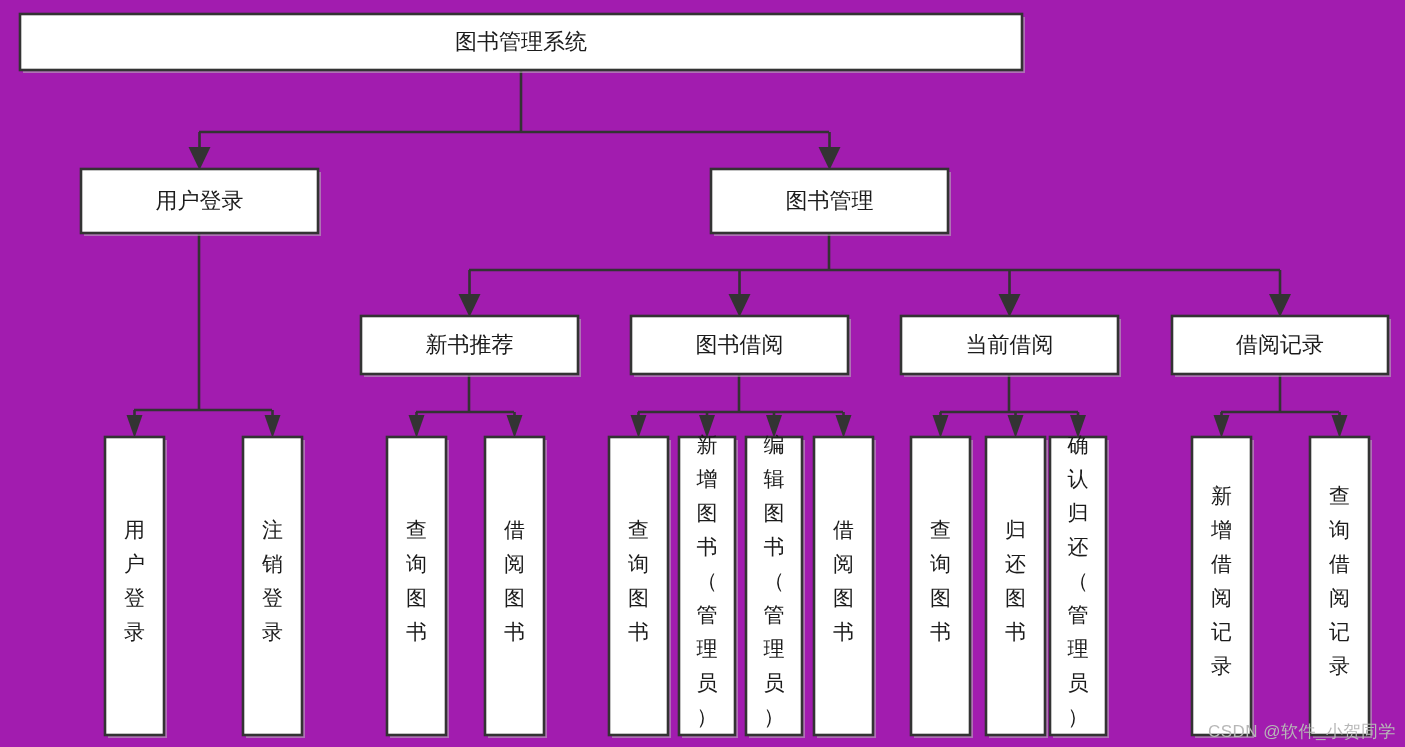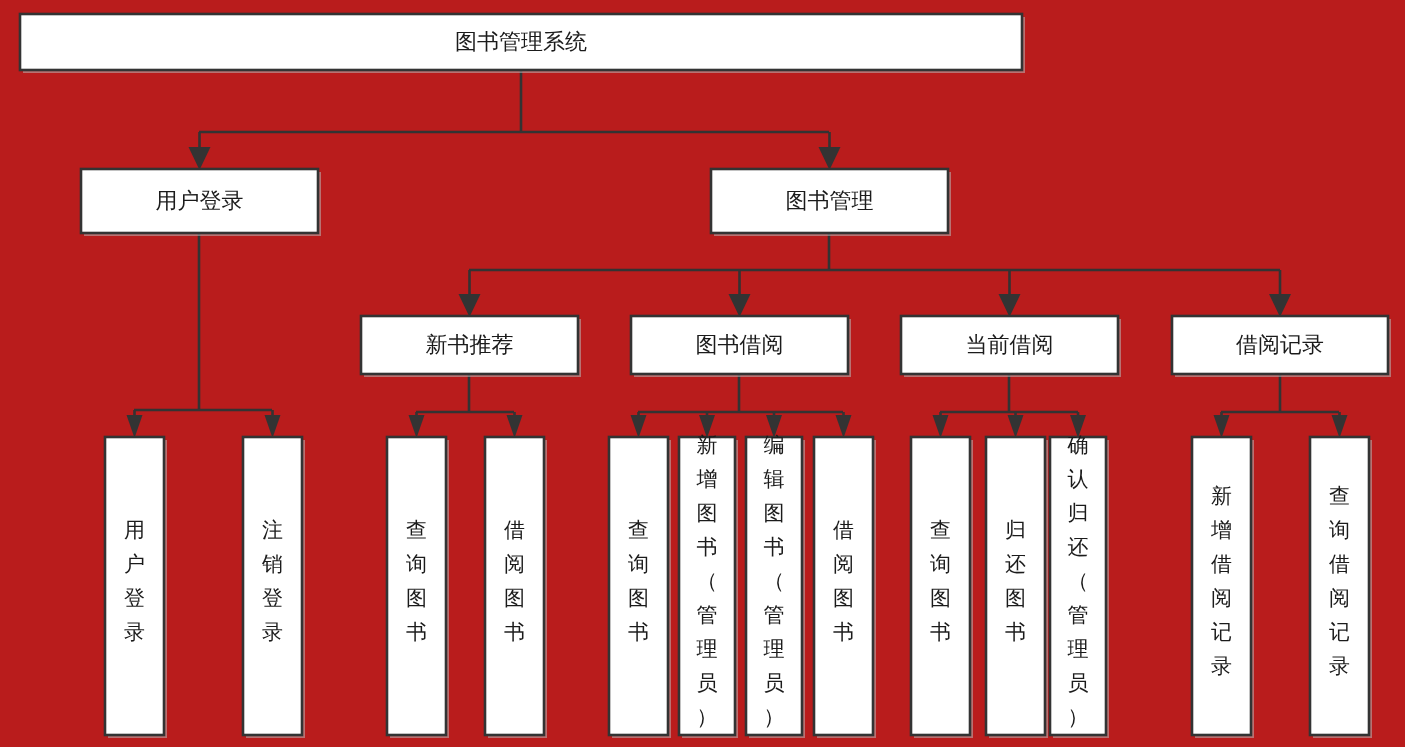--- a/index.html
+++ b/index.html
@@ -8,21 +8,21 @@
     padding: 0;
     background: #ffffff;
   }
   body {
     font-family: "Liberation Sans", "DejaVu Sans", sans-serif;
   }
   #diagram-root {
     position: relative;
     width: 1405px;
     height: 747px;
-    background: #b91c1c;
+    background: #a21caf;
     overflow: hidden;
   }
   svg.diagram-canvas {
     position: absolute;
     left: 0;
     top: 0;
     width: 1405px;
     height: 747px;
   }
   .node-box {
@@ -278,14 +278,15 @@
           <text class="node-label-vertical" x="1221.5" y="503"><tspan x="1221.5" dy="0">新</tspan><tspan x="1221.5" dy="34">增</tspan><tspan x="1221.5" dy="34">借</tspan><tspan x="1221.5" dy="34">阅</tspan><tspan x="1221.5" dy="34">记</tspan><tspan x="1221.5" dy="34">录</tspan></text>
         </g>
         <g>
           <rect class="node-shadow" x="1313" y="440" width="59" height="298"></rect>
           <rect class="node-box" x="1310" y="437" width="59" height="298"></rect>
           <text class="node-label-vertical" x="1339.5" y="503"><tspan x="1339.5" dy="0">查</tspan><tspan x="1339.5" dy="34">询</tspan><tspan x="1339.5" dy="34">借</tspan><tspan x="1339.5" dy="34">阅</tspan><tspan x="1339.5" dy="34">记</tspan><tspan x="1339.5" dy="34">录</tspan></text>
         </g>
       </g>
   </svg>
 
+  <div class="watermark">CSDN @软件_小贺同学</div>
 
 </div>
 
 </body></html>

